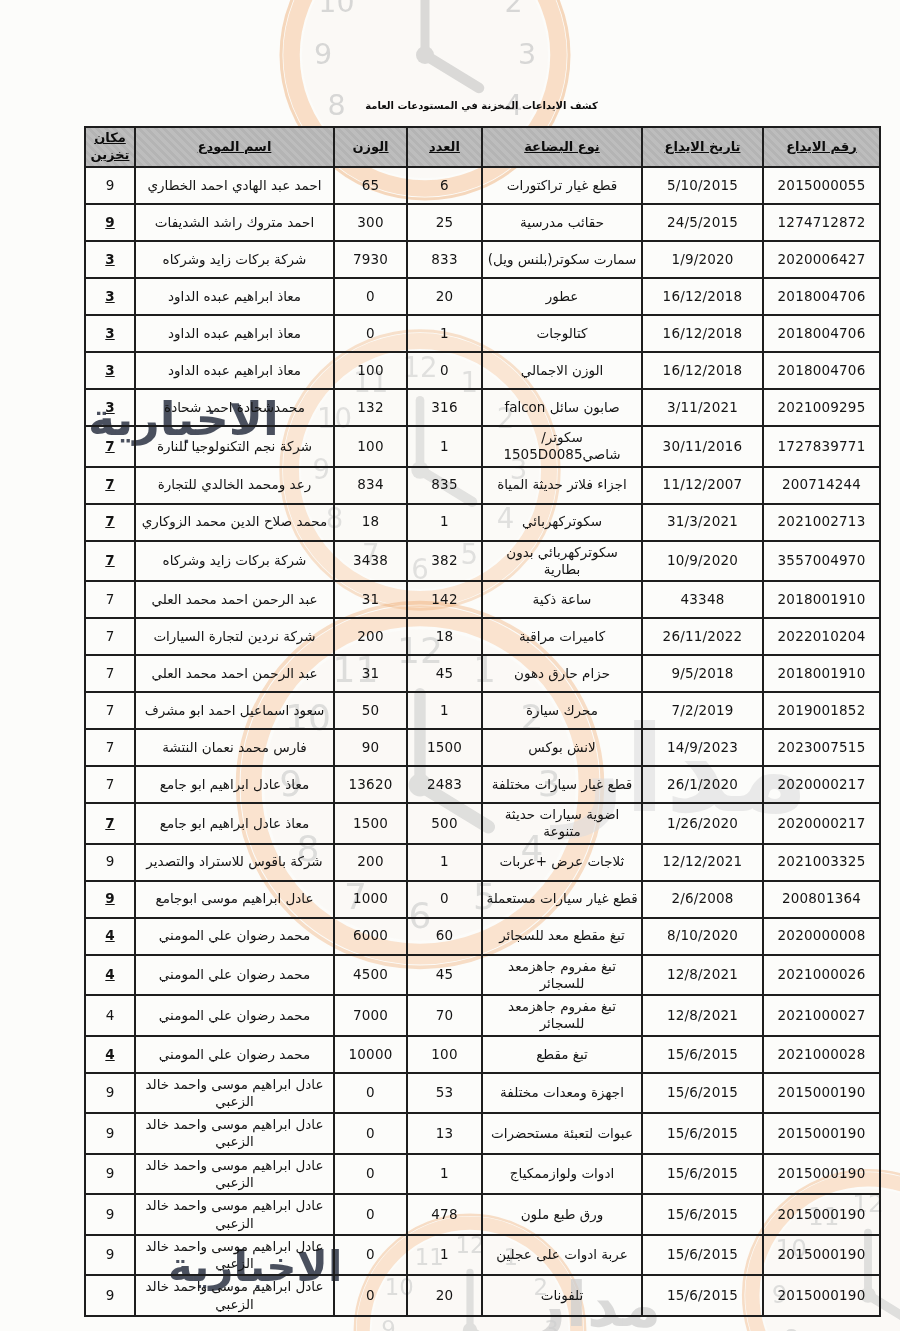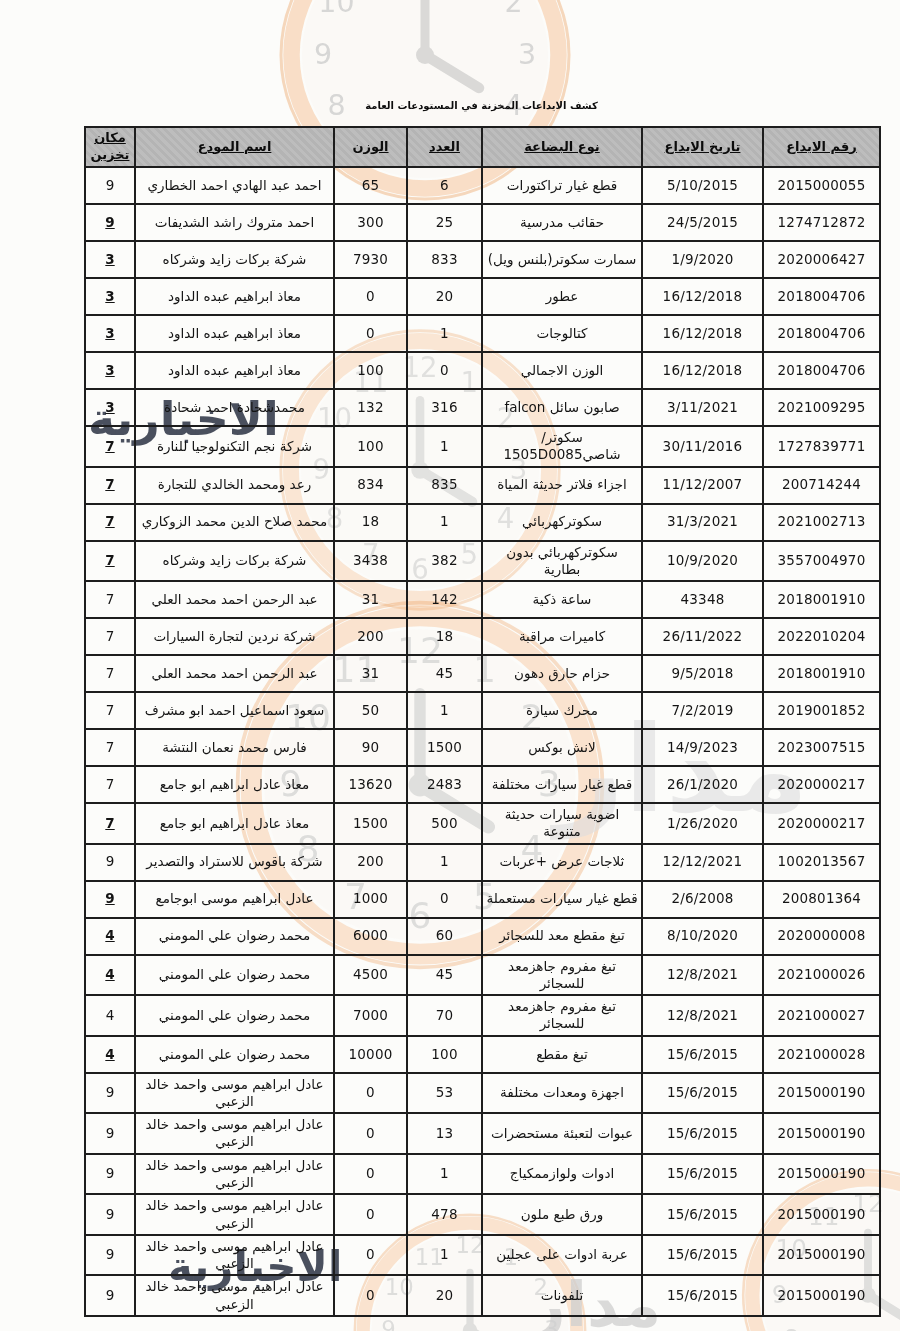--- a/index.html
+++ b/index.html
@@ -297,21 +297,21 @@
         <tr>
       <td class="c-num">2020000217</td>
       <td class="c-num">1/26/2020</td>
       <td>اضوية سيارات حديثة متنوعة</td>
       <td class="c-num">500</td>
       <td class="c-num">1500</td>
       <td>معاذ عادل ابراهيم ابو جامع</td>
       <td class="c-loc"><span class="u">7</span></td>
     </tr>
         <tr>
-      <td class="c-num">1002013567</td>
+      <td class="c-num">2021003325</td>
       <td class="c-num">12/12/2021</td>
       <td>ثلاجات عرض +عربات</td>
       <td class="c-num">1</td>
       <td class="c-num">200</td>
       <td>شركة باقوس للاستراد والتصدير</td>
       <td class="c-loc"><span>9</span></td>
     </tr>
         <tr>
       <td class="c-num">200801364</td>
       <td class="c-num">2/6/2008</td>

